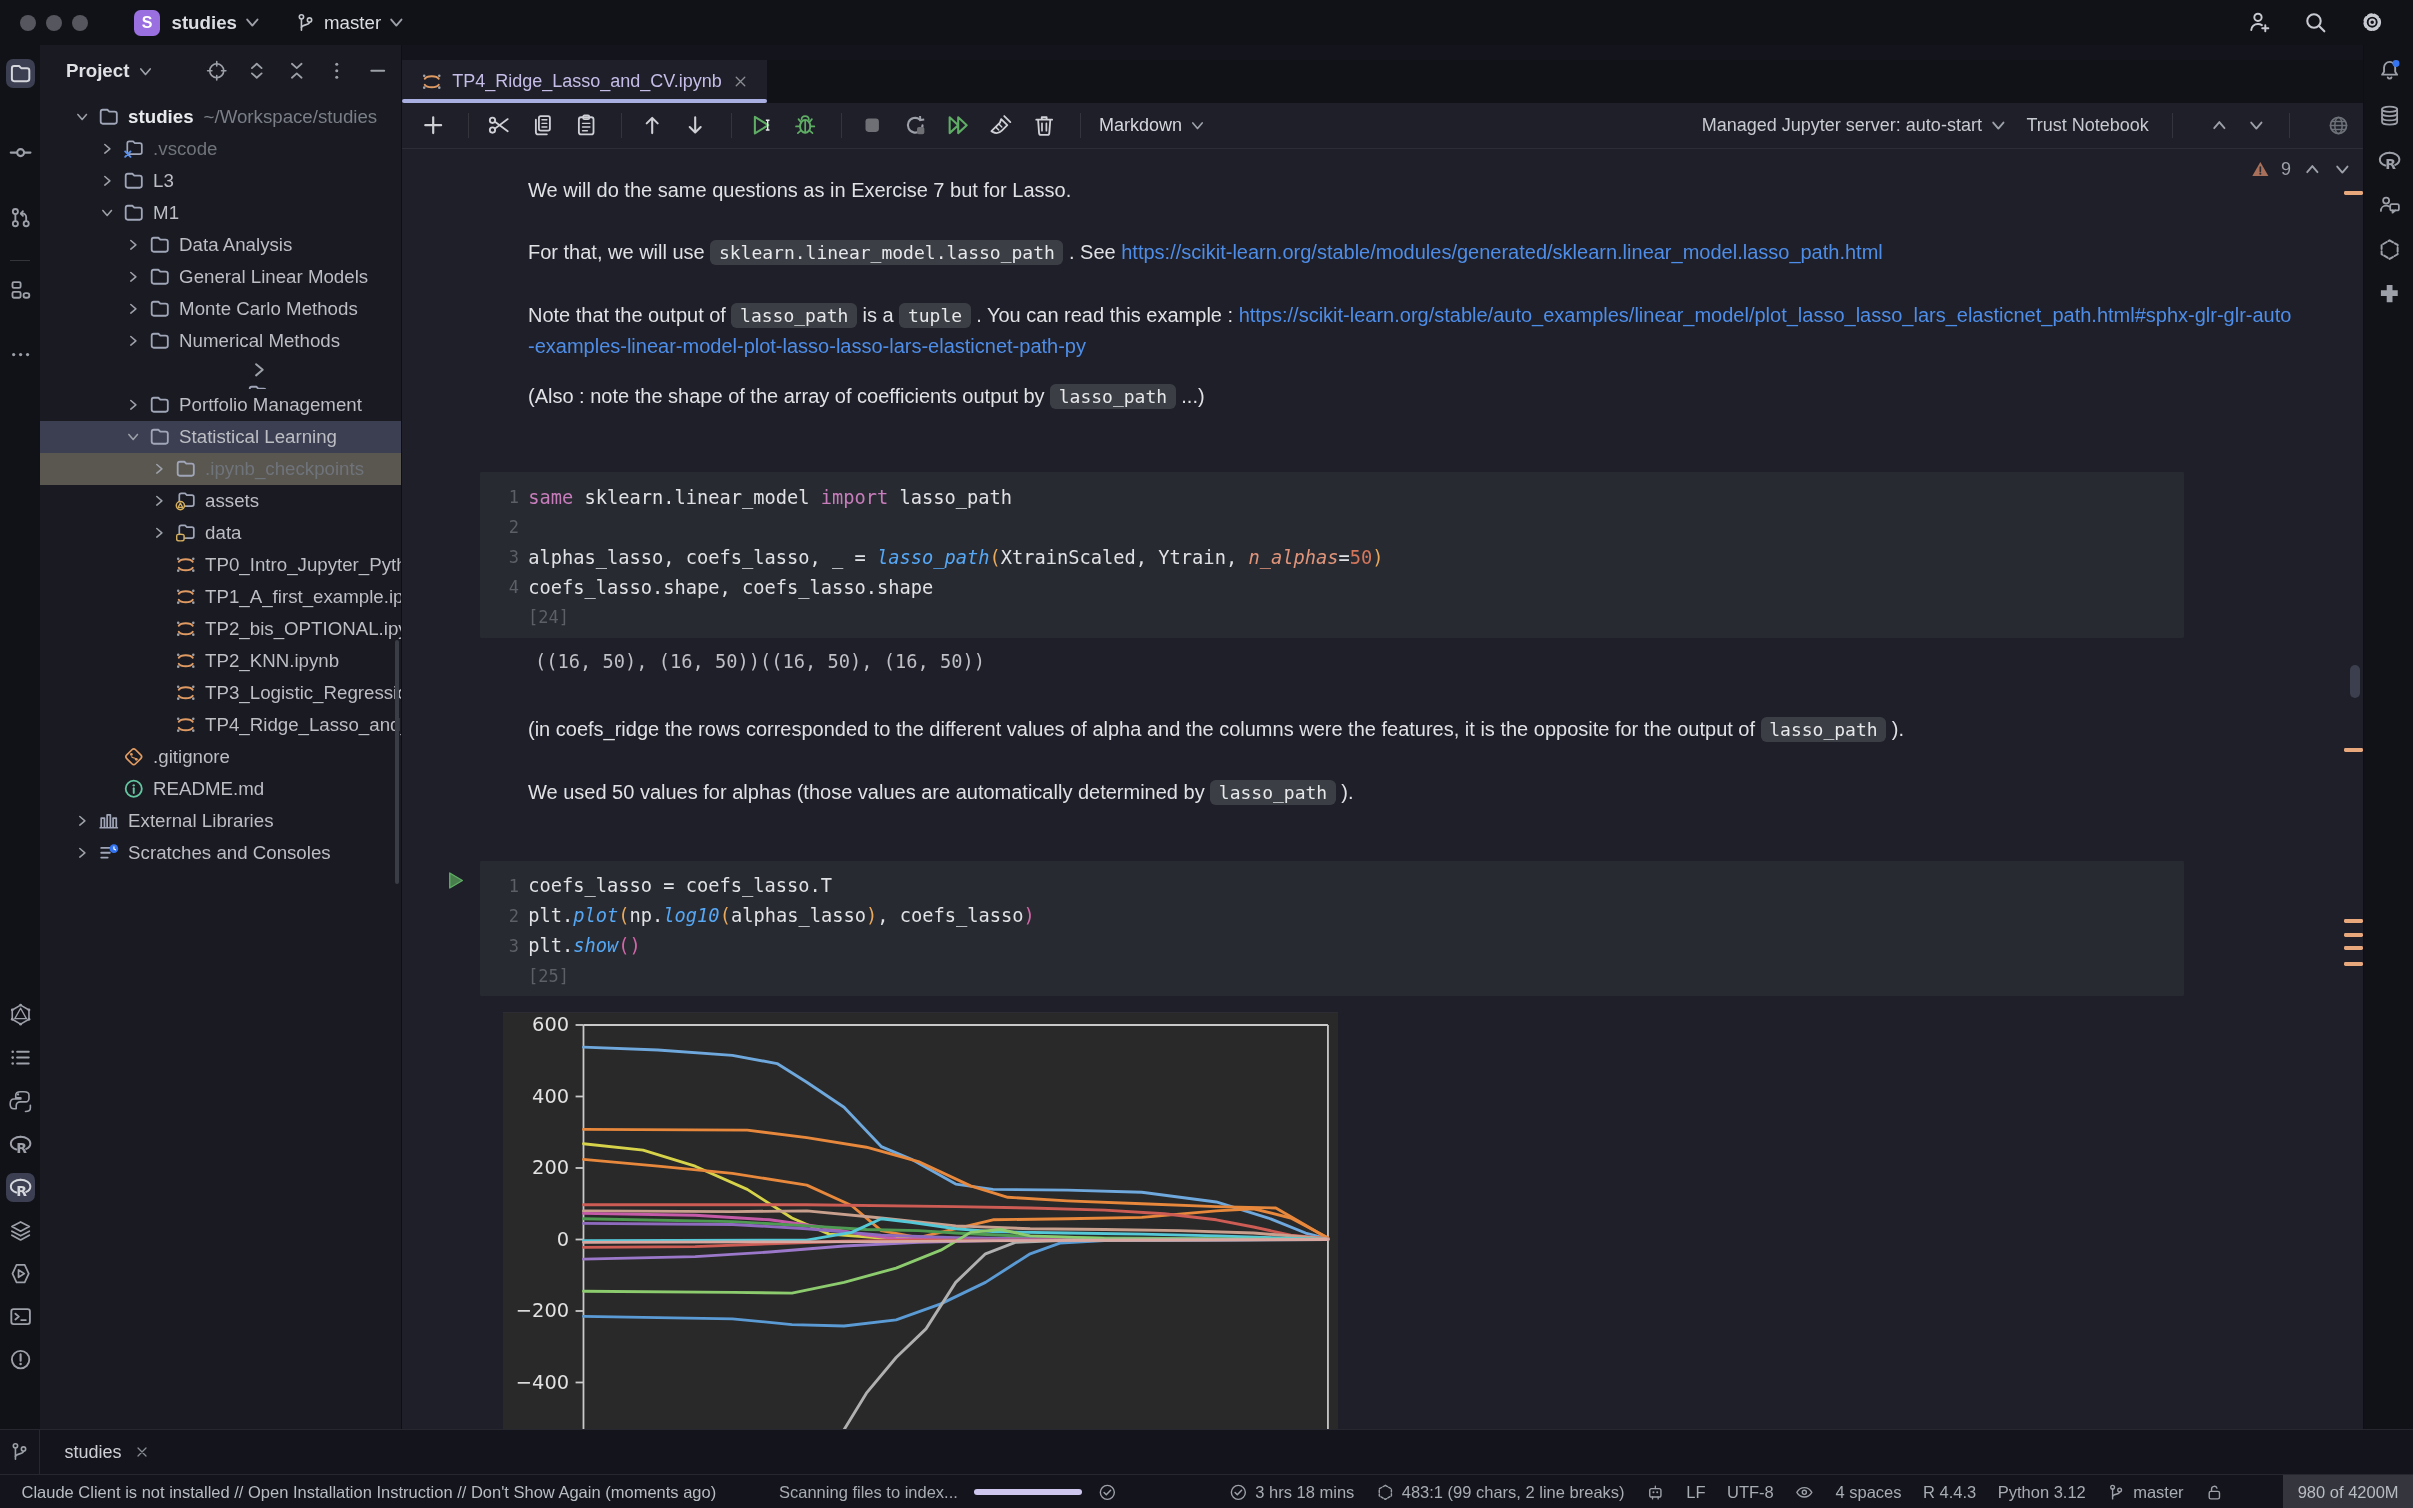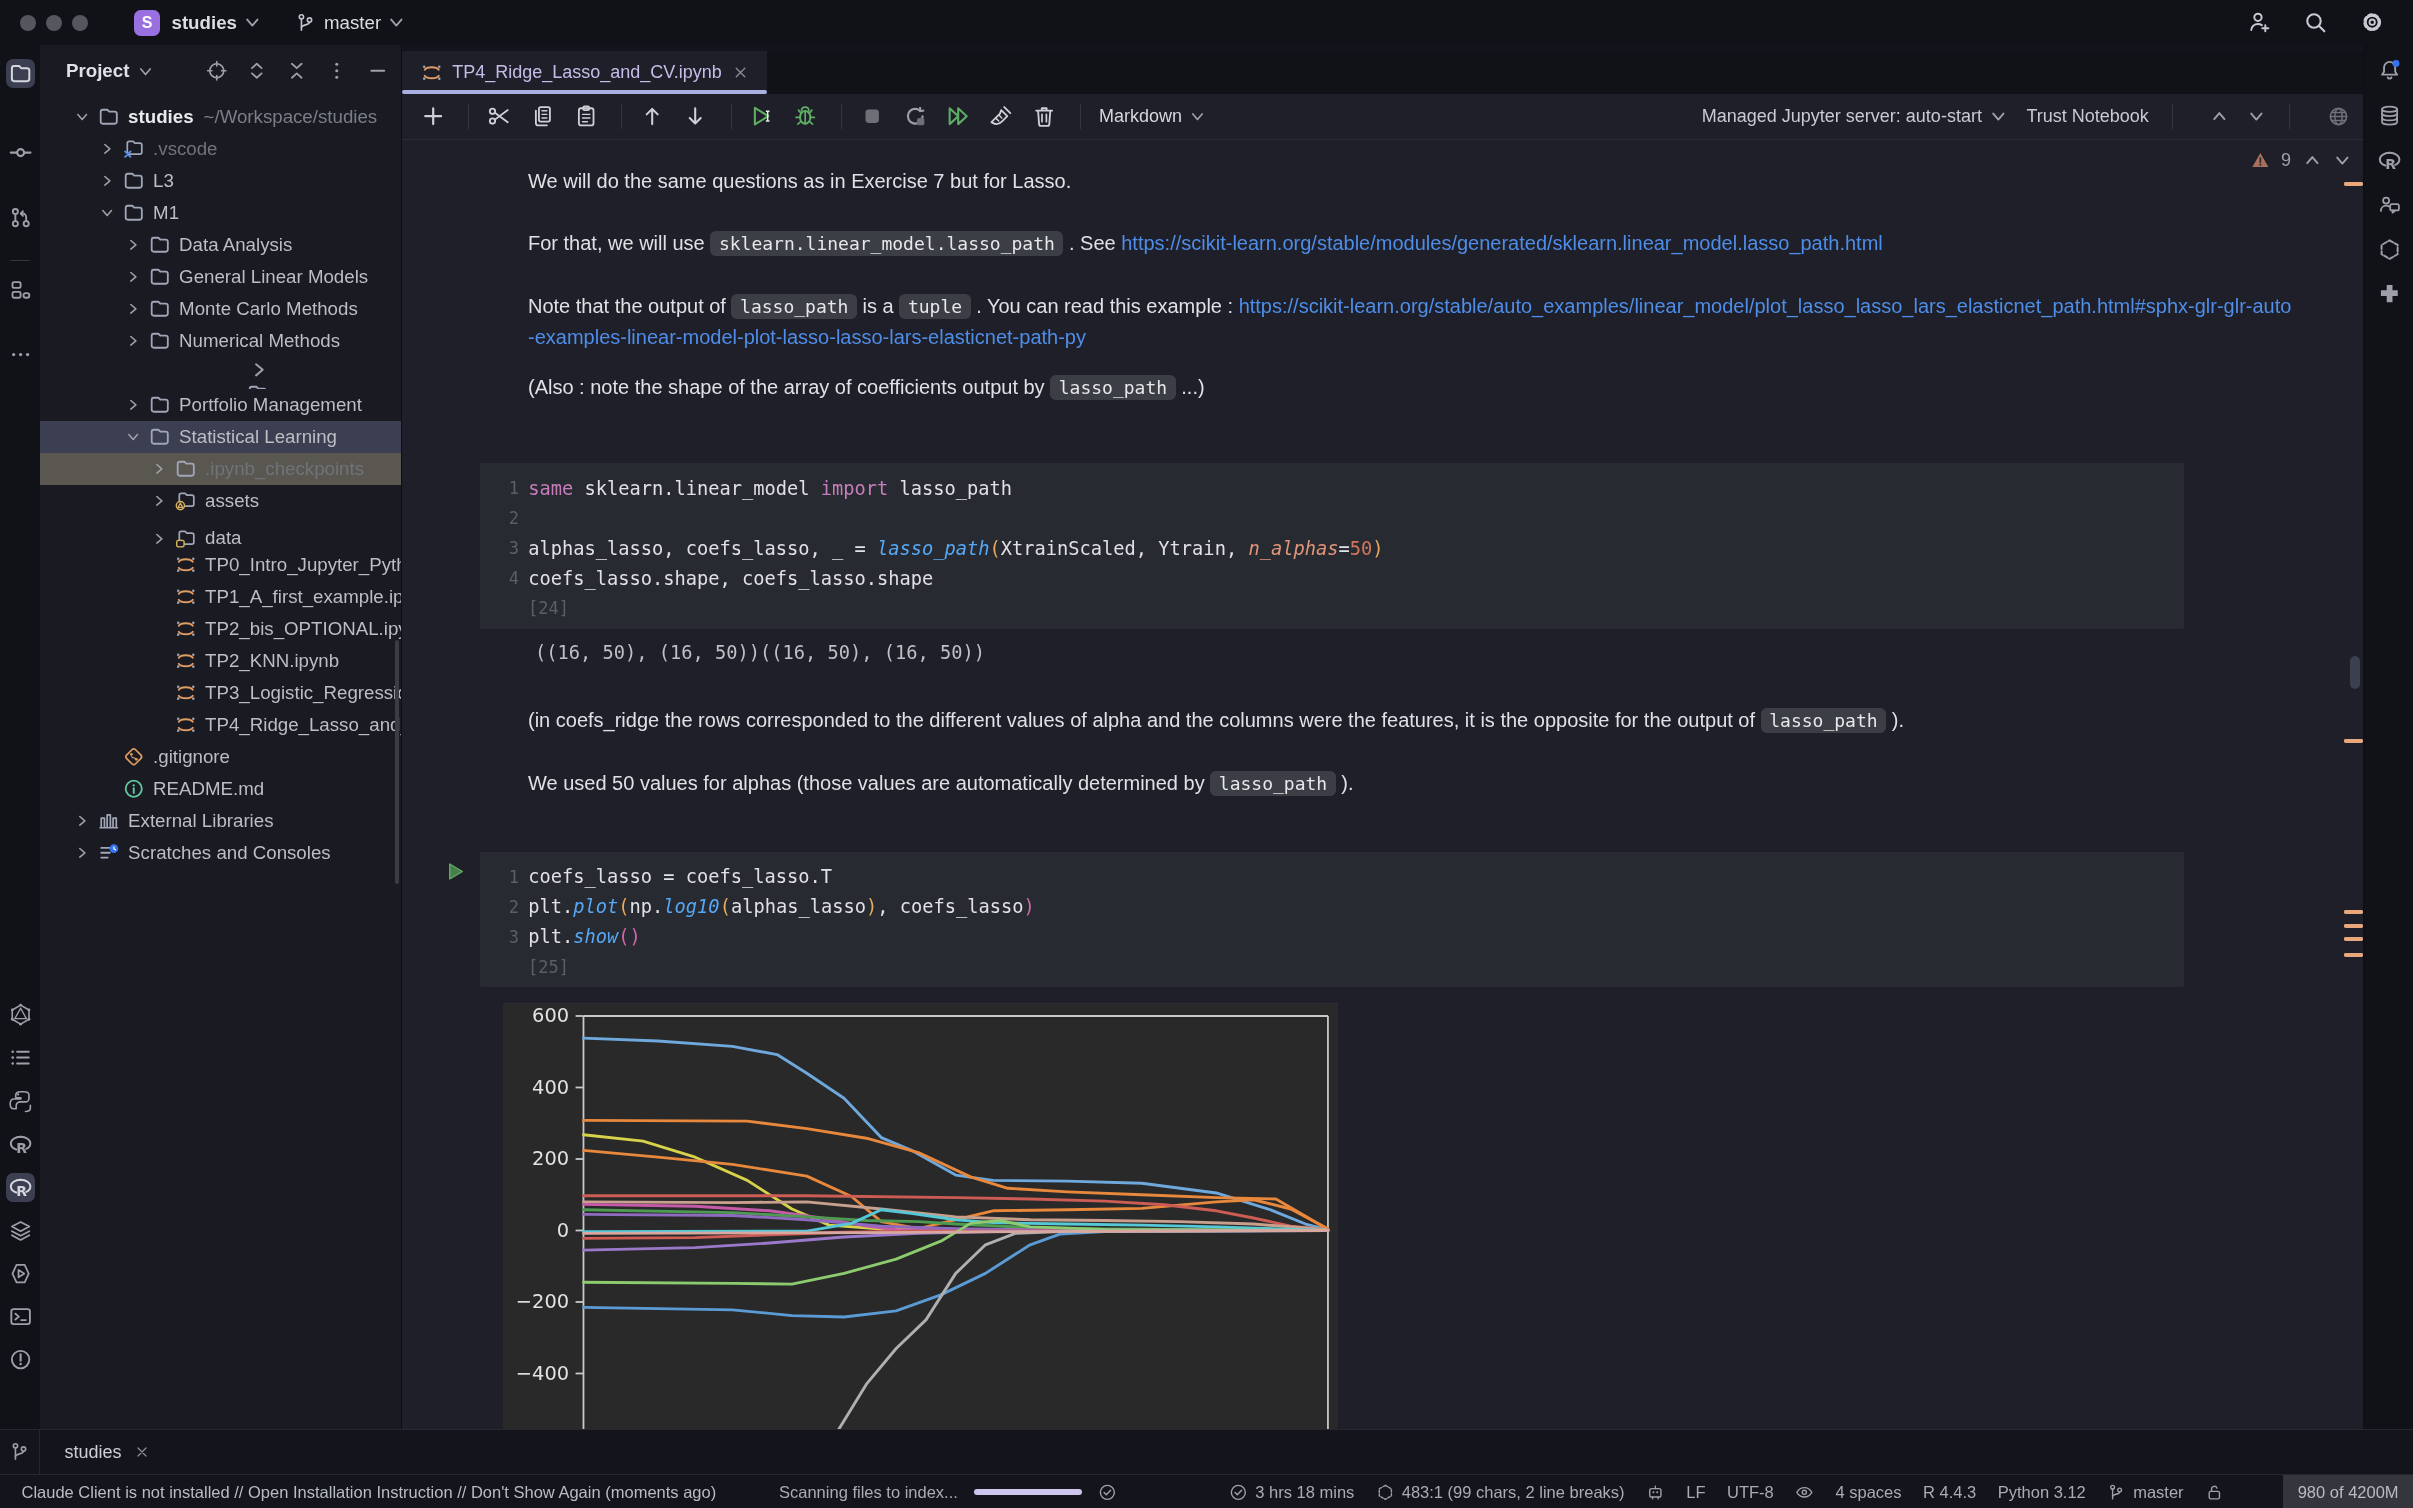--- a/index.html
+++ b/index.html
@@ -38,21 +38,21 @@
   .trow.sel{background:#3C3F51;}
   .trow.hov{background:#5A5751;}
   .trow.dim .tlabel{color:#6F737A;}
   .trow.bold .tlabel{font-weight:700;color:#E8EAED;}
   .tchev{width:26px;height:20px;color:#9DA0A8;flex:0 0 26px;padding:2.2px 5.7px 2.2px 0;}
   .ticon{width:21.5px;height:21.5px;flex:0 0 21.5px;margin-right:8.6px;color:#A0A6B8;}
   .textra{color:#7A7E87;margin-left:10px;font-weight:400;}
   #panelscroll{position:absolute;right:2.2px;top:595px;width:4.3px;height:244px;background:#3A3C46;border-radius:2.2px;}
 
   
-  #editor{position:absolute;left:402px;top:51px;width:1961px;height:1385px;background:#1E1F28;}
+  #editor{position:absolute;left:402px;top:60px;width:1961px;height:1385px;background:#1E1F28;}
   #tabbar{position:absolute;left:0;top:0;right:0;height:43px;background:#111218;}
   .tab{position:absolute;left:0;top:0;height:43px;background:#1E1F28;display:flex;align-items:center;padding:0 18.7px;gap:10px;}
   .tab .nbic{width:21.5px;height:21.5px;}
   .tabtxt{font-size:18px;color:#C5BDE8;}
   .tabclose{width:17px;height:17px;color:#8A8D94;}
   .tabline{position:absolute;left:0;bottom:0;height:3.6px;width:100%;background:#A9AFE0;border-radius:2.2px;}
 
   #nbtoolbar{position:absolute;left:0;top:43px;right:0;height:46px;background:#1E1F28;border-bottom:0.7px solid #2B2D37;
     display:flex;align-items:center;padding:0 13px 0 18.7px;}
   .tbtn{width:24.4px;height:24.4px;color:#CED0D6;margin-right:18.7px;flex:0 0 auto;}
@@ -481,21 +481,21 @@
         </span>
         <span class="ticon ic">
           <svg viewBox="0 0 20 20">
             <path d="M4 5c0-1 .8-1.8 1.8-1.8h3.6L11 4.8h4.7c1 0 1.8.8 1.8 1.8v6.6c0 1-.8 1.8-1.8 1.8H5.8c-1 0-1.8-.8-1.8-1.8z" fill="none" stroke="currentColor" stroke-linecap="round" stroke-linejoin="round" stroke-width="1.6"></path>
             <circle cx="5" cy="14.5" r="3.8" fill="#191A22" stroke="#D6B05E" stroke-width="1.4"></circle>
             <path d="M5 12.2l2.1 3.9H2.9z" fill="none" stroke="#D6B05E" stroke-width="1.2" stroke-linejoin="round"></path>
           </svg>
         </span>
         <span class="tlabel">assets</span>
       </div>
-      <div class="trow" style="padding-left: 109px; align-items: flex-end;">
+      <div class="trow" style="padding-left: 109px;">
         <span class="tchev ic">
           <svg viewBox="0 0 20 20">
             <path d="M7 4.5l6.5 5.5L7 15.5" fill="none" stroke="currentColor" stroke-linecap="round" stroke-linejoin="round" stroke-width="2"></path>
           </svg>
         </span>
         <span class="ticon ic">
           <svg viewBox="0 0 20 20">
             <path d="M4 5c0-1 .8-1.8 1.8-1.8h3.6L11 4.8h4.7c1 0 1.8.8 1.8 1.8v6.6c0 1-.8 1.8-1.8 1.8H5.8c-1 0-1.8-.8-1.8-1.8z" fill="none" stroke="currentColor" stroke-linecap="round" stroke-linejoin="round" stroke-width="1.6"></path>
             <ellipse cx="5" cy="12.8" rx="3.4" ry="1.4" fill="#191A22" stroke="#D6B05E" stroke-width="1.3"></ellipse>
             <path d="M1.6 12.8v3.4c0 .8 1.5 1.4 3.4 1.4s3.4-.6 3.4-1.4v-3.4" fill="#191A22" stroke="#D6B05E" stroke-width="1.3"></path>

